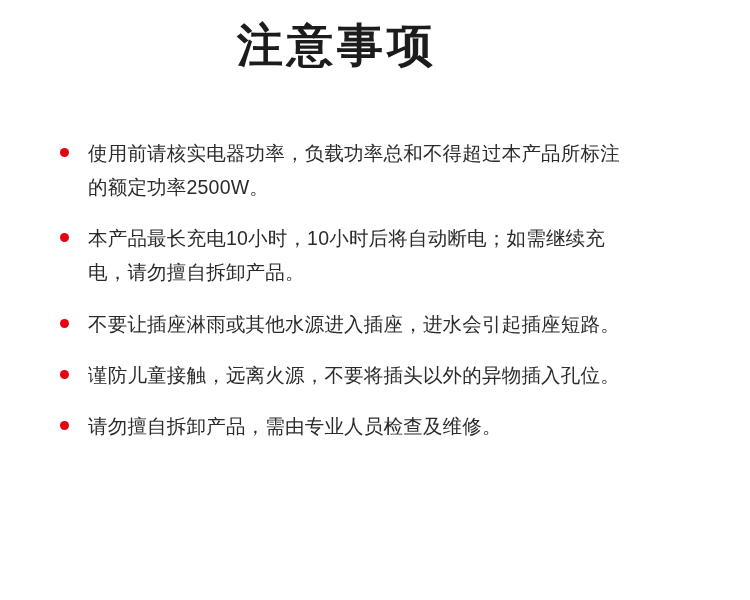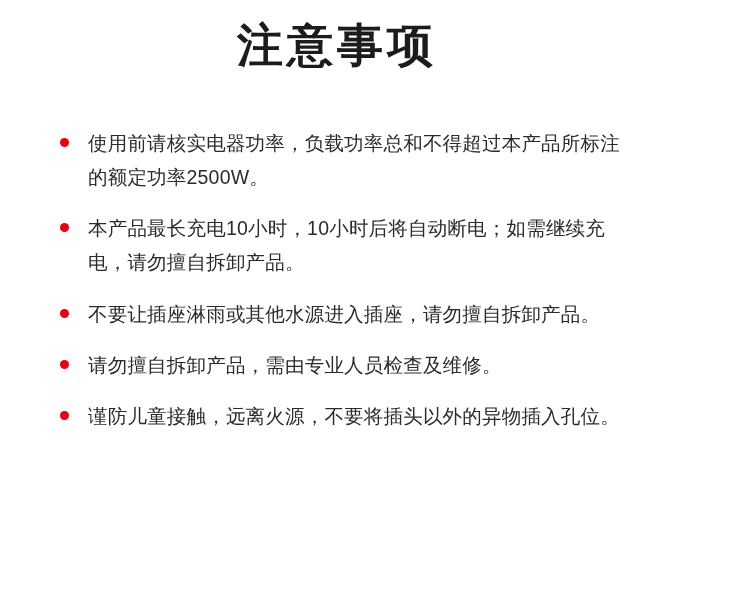--- a/index.html
+++ b/index.html
@@ -29,21 +29,21 @@
     color: #1c1c1c;
     margin: 0;
     padding-top: 18px;
     line-height: 1.2;
   }
   .notice-list {
     list-style: none;
     margin: 0;
     padding: 0;
     position: absolute;
-    top: 126px;
+    top: 136px;
     left: 56px;
     right: 36px;
   }
   .notice-item {
     position: relative;
     padding-left: 32px;
     margin-bottom: 17px;
     font-size: 19.5px;
     line-height: 1.75;
     color: #2b2b2b;
@@ -73,25 +73,25 @@
     <li class="notice-item">
       <span class="bullet"></span>
       <span class="notice-text">使用前请核实电器功率，负载功率总和不得超过本产品所标注的额定功率2500W。</span>
     </li>
     <li class="notice-item">
       <span class="bullet"></span>
       <span class="notice-text">本产品最长充电10小时，10小时后将自动断电；如需继续充电，请勿擅自拆卸产品。</span>
     </li>
     <li class="notice-item">
       <span class="bullet"></span>
-      <span class="notice-text">不要让插座淋雨或其他水源进入插座，请勿擅自拆卸产品。</span>
+      <span class="notice-text">不要让插座淋雨或其他水源进入插座，进水会引起插座短路。</span>
+    </li>
+    <li class="notice-item">
+      <span class="bullet"></span>
+      <span class="notice-text">谨防儿童接触，远离火源，不要将插头以外的异物插入孔位。</span>
     </li>
     <li class="notice-item">
       <span class="bullet"></span>
       <span class="notice-text">请勿擅自拆卸产品，需由专业人员检查及维修。</span>
-    </li>
-    <li class="notice-item">
-      <span class="bullet"></span>
-      <span class="notice-text">谨防儿童接触，远离火源，不要将插头以外的异物插入孔位。</span>
     </li>
   </ul>
 
 </div>
 
 </body></html>

